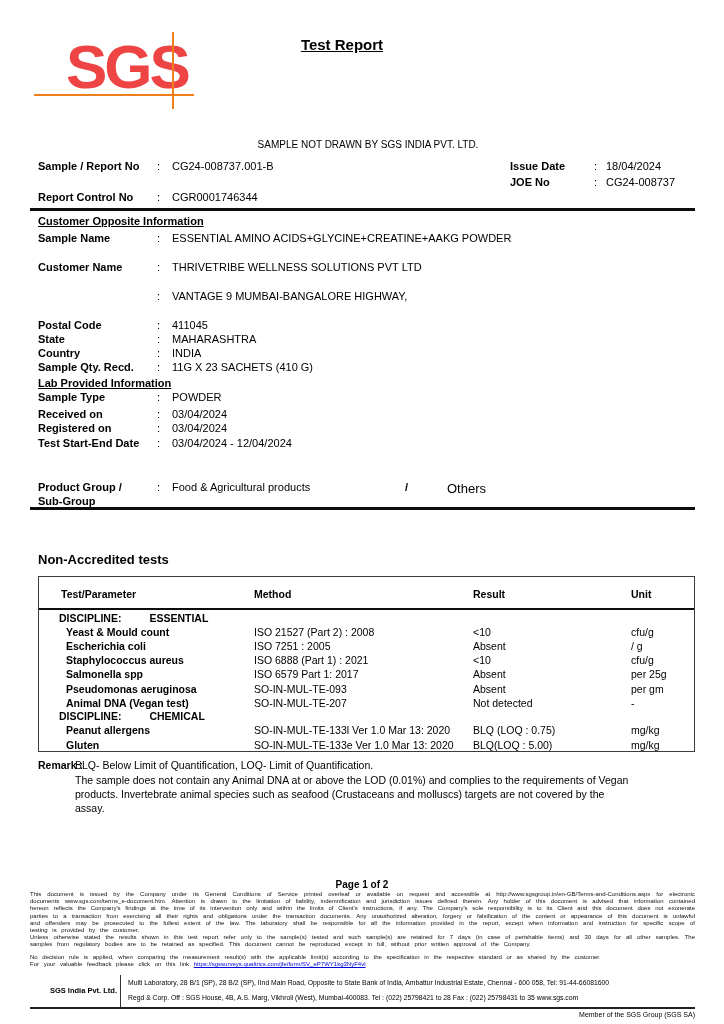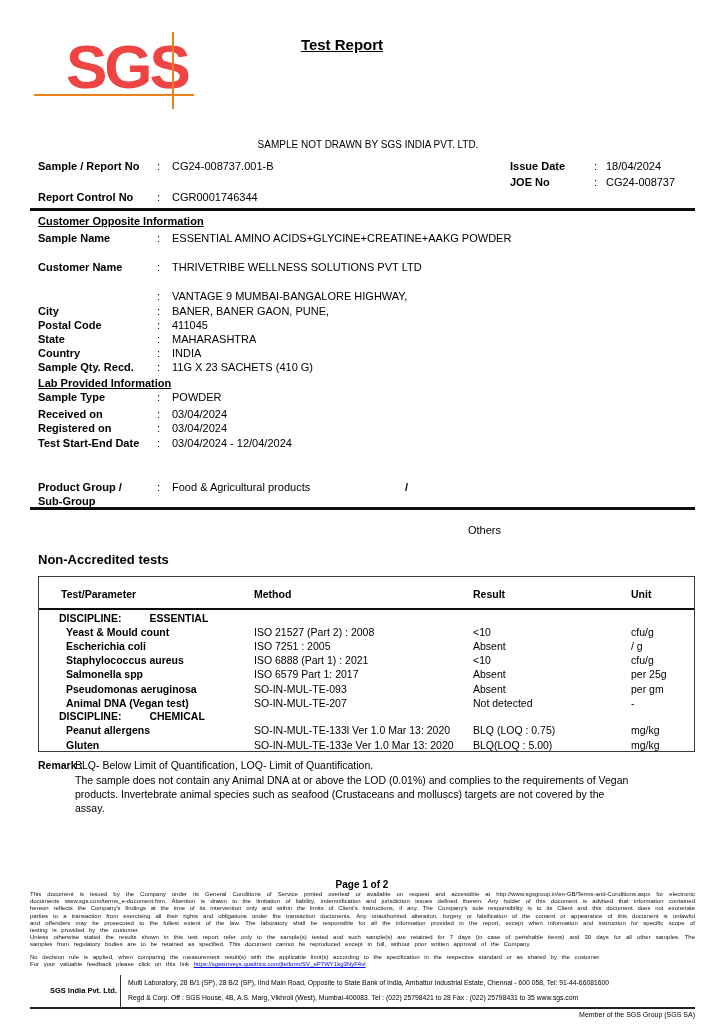--- a/index.html
+++ b/index.html
@@ -29,21 +29,21 @@
 
   .divider{position:absolute;left:30px;width:665px;height:2.5px;background:#0d0d0d;}
   .sect-head{position:absolute;left:38px;font-size:11px;font-weight:bold;text-decoration:underline;}
 
   
   .pg-l1{position:absolute;left:38px;top:481px;font-size:11px;font-weight:bold;}
   .pg-l2{position:absolute;left:38px;top:495px;font-size:11px;font-weight:bold;}
   .pg-cln{position:absolute;left:157px;top:481px;font-size:11px;}
   .pg-grp{position:absolute;left:172px;top:481px;font-size:11px;}
   .pg-sep{position:absolute;left:405px;top:481px;font-size:11px;font-weight:bold;}
-  .pg-sub{position:absolute;left:468px;top:481px;font-size:11px;margin-top:43px;}
+  .pg-sub{position:absolute;left:447px;top:481px;font-size:13px;}
 
   .na-head{position:absolute;left:38px;top:552px;font-size:13px;font-weight:bold;}
 
   
   .ttable{position:absolute;left:38px;top:576px;width:657px;height:176px;
           border:1.6px solid #3c3c3c;box-sizing:border-box;font-size:10.5px;}
   .thead{position:relative;height:30.5px;border-bottom:2.5px solid #0d0d0d;font-weight:bold;}
   .thead span{position:absolute;top:11px;}
   .tbody{padding-top:2px;}
   .trow{position:relative;height:14.3px;line-height:14.3px;white-space:nowrap;}
@@ -114,23 +114,20 @@
 
   <div class="row" style="top:232px">
     <span class="lbl">Sample Name</span><span class="cln">:</span><span class="val">ESSENTIAL AMINO ACIDS+GLYCINE+CREATINE+AAKG POWDER</span>
   </div>
   <div class="row" style="top:261px">
     <span class="lbl">Customer Name</span><span class="cln">:</span><span class="val">THRIVETRIBE WELLNESS SOLUTIONS PVT LTD</span>
   </div>
   <div class="row" style="top:290px">
     <span class="lbl"></span><span class="cln">:</span><span class="val">VANTAGE 9 MUMBAI-BANGALORE HIGHWAY,</span>
   </div>
-  <div class="row" style="top:305px">
-    <span class="lbl">City</span><span class="cln">:</span><span class="val">BANER, BANER GAON, PUNE,</span>
-  </div>
   <div class="row" style="top:319px">
     <span class="lbl">Postal Code</span><span class="cln">:</span><span class="val">411045</span>
   </div>
   <div class="row" style="top:333px">
     <span class="lbl">State</span><span class="cln">:</span><span class="val">MAHARASHTRA</span>
   </div>
   <div class="row" style="top:347px">
     <span class="lbl">Country</span><span class="cln">:</span><span class="val">INDIA</span>
   </div>
   <div class="row" style="top:361px">

